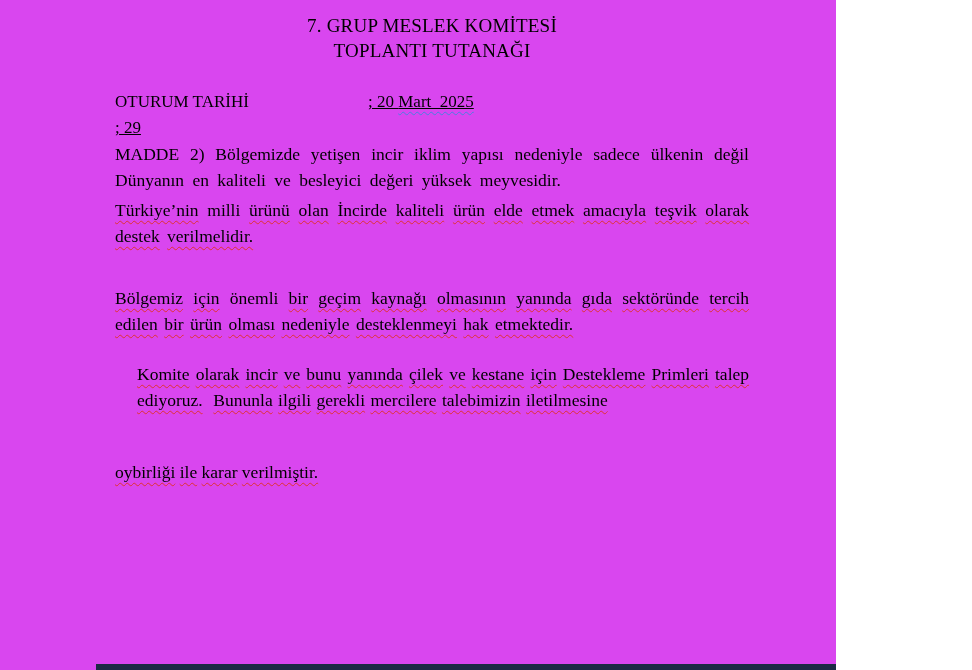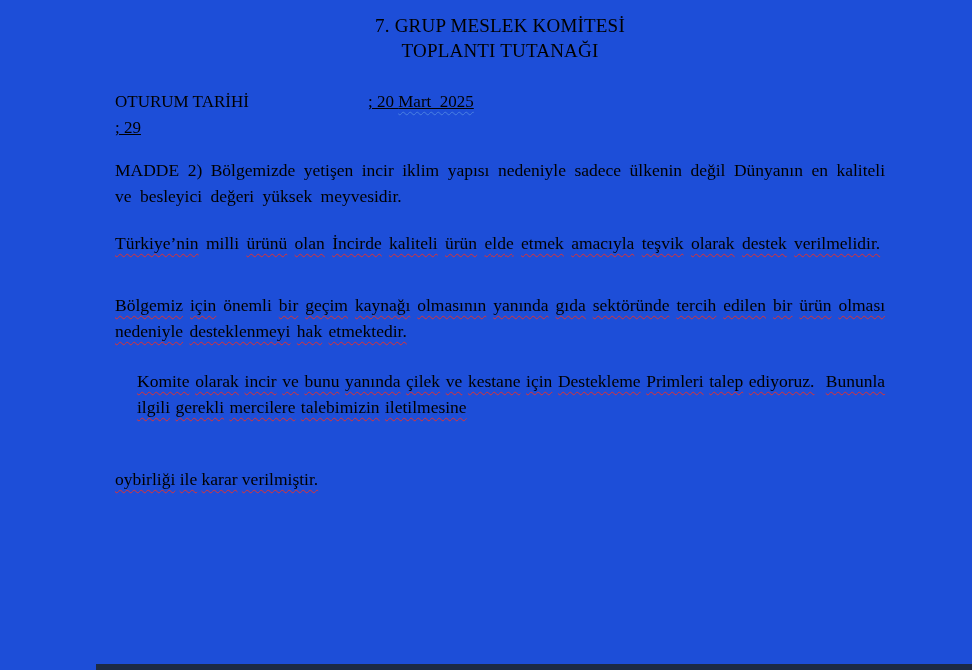--- a/index.html
+++ b/index.html
@@ -4,24 +4,24 @@
 <style>
   html,body{
     margin:0;
     padding:0;
     background:#ffffff;
     font-family:"Liberation Serif","DejaVu Serif",serif;
     color:#000000;
   }
   .doc{
     position:relative;
-    width:972px;
+    width:836px;
     height:670px;
     overflow:hidden;
-    background:#1d4ed8;
+    background:#d946ef;
   }
   .content{
     padding:0 87px 0 115px;
   }
   .title{
     text-align:center;
     font-size:19px;
     line-height:25px;
     margin-top:13px;
     letter-spacing:0.2px;
@@ -33,22 +33,22 @@
   }
   .session-row{display:flex;}
   .session-label{flex:0 0 253px;}
   .session-value{flex:1;text-decoration:underline;}
   .para{
     font-size:17.5px;
     line-height:26px;
     text-align:justify;
   }
   [data-name="paragraph-madde-1"]{margin-top:97px;}
-  [data-name="paragraph-madde-2"]{margin-top:16px;word-spacing:4px;}
-  [data-name="paragraph-tesvik"]{margin-top:21px;word-spacing:3px;}
+  [data-name="paragraph-madde-2"]{word-spacing:4px;}
+  [data-name="paragraph-tesvik"]{margin-top:4px;word-spacing:3px;}
   [data-name="paragraph-destek"]{margin-top:36px;word-spacing:2px;}
   [data-name="paragraph-komite"]{margin-top:24px;word-spacing:1px;margin-left:22px;}
   [data-name="paragraph-karar"]{margin-top:46px;text-align:left;word-spacing:0;}
   .wavy-red{
     text-decoration:underline;
     text-decoration-style:wavy;
     text-decoration-color:#e03131;
     text-decoration-thickness:1px;
     text-underline-offset:4px;
     text-decoration-skip-ink:none;

